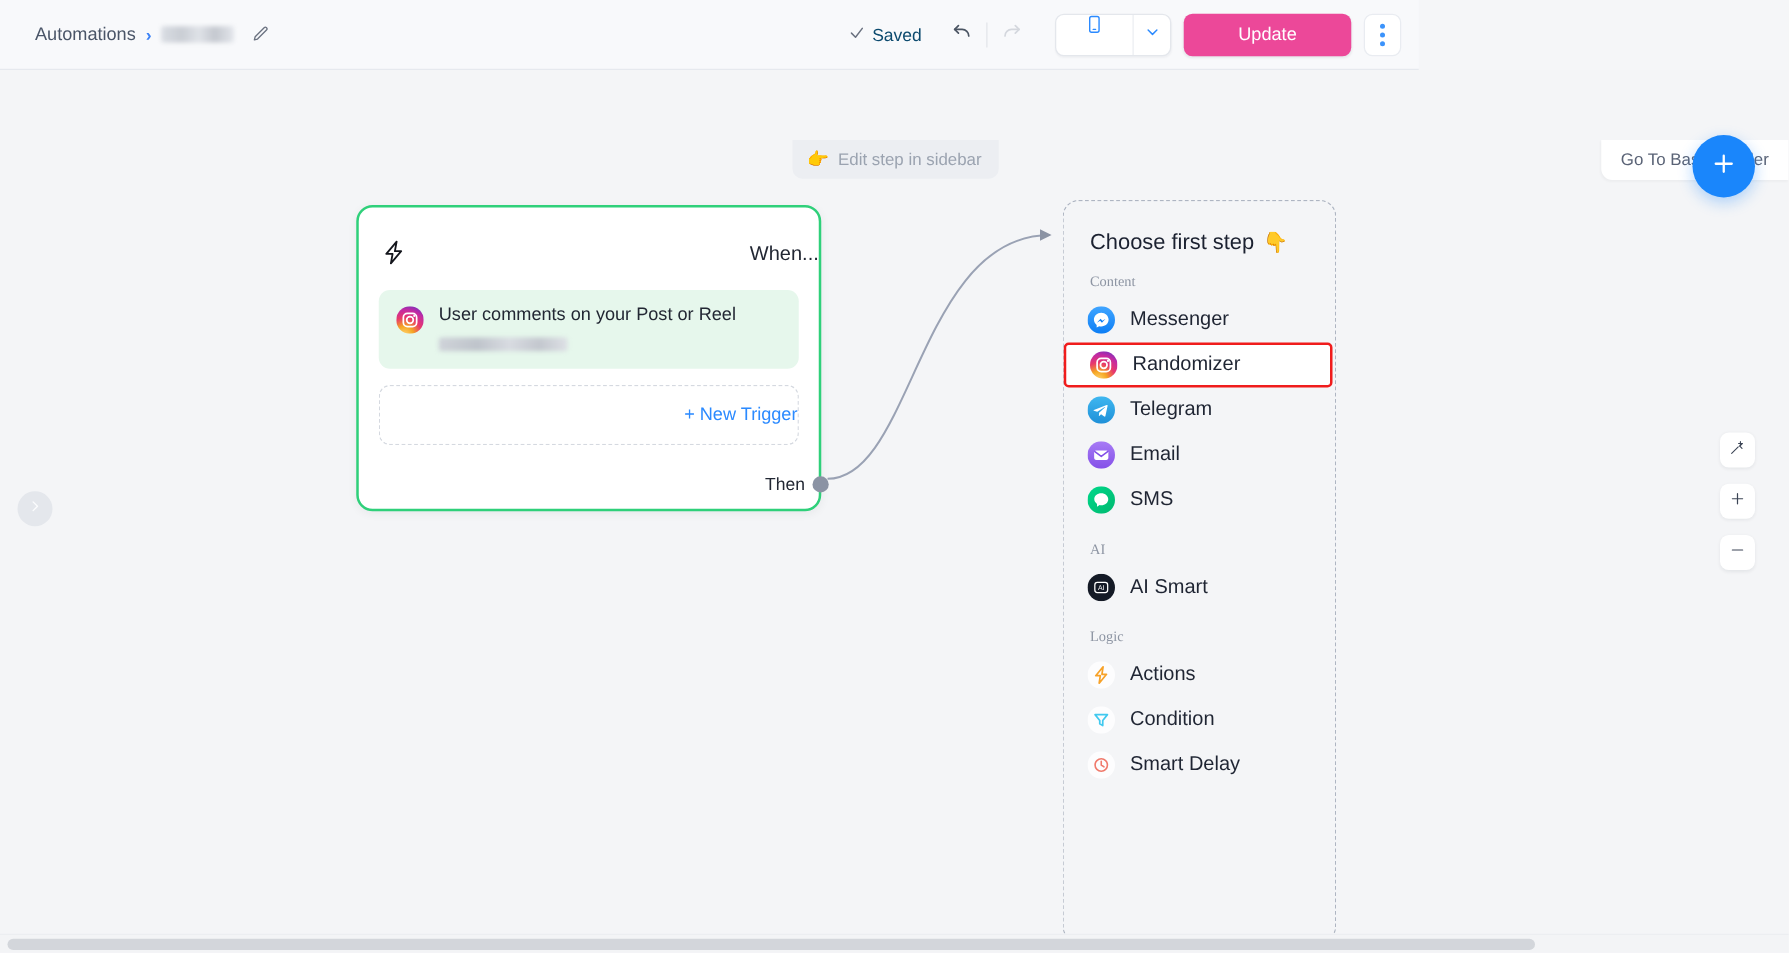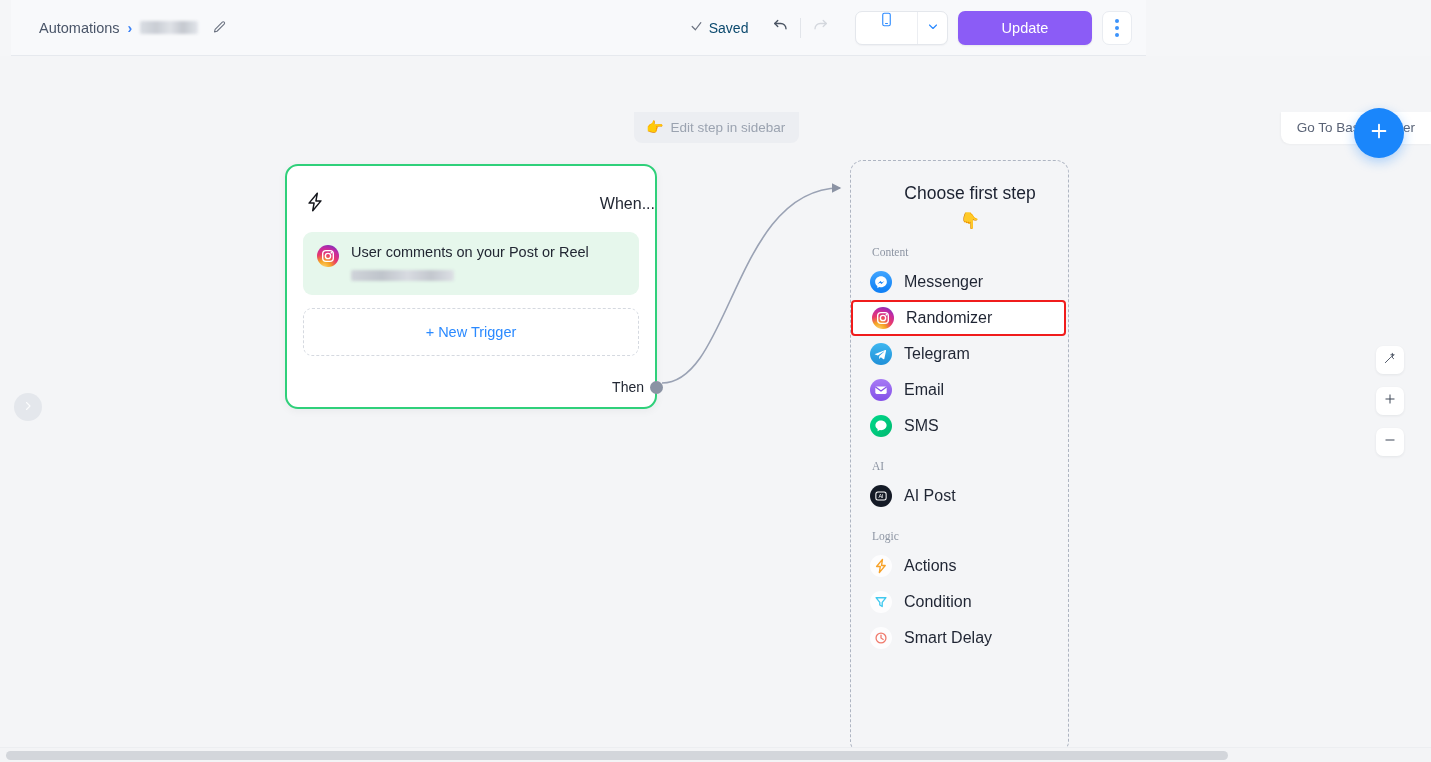--- a/index.html
+++ b/index.html
@@ -6,21 +6,21 @@
   html, body {
     width: 1431px; height: 762px;
     font-family: "Liberation Sans", sans-serif;
     background: #f5f6f8;
     overflow: hidden;
   }
   #app { position: relative; width: 1431px; height: 762px; overflow: hidden; }
 
   
   .topbar {
-    position: absolute; top: 0; left: 11px; width: 1135px; height: 56px;
+    position: absolute; top: 0; left: 0; width: 1135px; height: 56px;
     background: #f8f9fb;
     border-bottom: 1px solid #e6e9ee;
     display: flex; align-items: center;
     z-index: 40;
   }
   .breadcrumb { display: flex; align-items: center; margin-left: 28px; gap: 8px; }
   .bc-root { font-size: 14.5px; color: #4a5568; }
   .bc-sep { font-size: 14px; color: #3b82f6; font-weight: 600; }
   .bc-redact {
     width: 58px; height: 13px; border-radius: 2px;
@@ -57,21 +57,21 @@
   }
   .preview-btn svg { width: 15px; height: 15px; }
   .preview-caret {
     width: 30px; display: flex; align-items: center; justify-content: center;
     border-left: 1px solid #eceef2; cursor: pointer;
   }
   .preview-caret svg { width: 12px; height: 12px; }
 
   .update-btn {
     height: 34px; min-width: 134px; margin-left: 10px;
-    background: #8b5cf6; color: #fff; border-radius: 7px;
+    background: #ec4899; color: #fff; border-radius: 7px;
     display: flex; align-items: center; justify-content: center;
     font-size: 14.5px; cursor: pointer;
     box-shadow: 0 1px 2px rgba(16,24,40,.08);
   }
   .kebab {
     width: 30px; height: 34px; margin-left: 10px;
     background: #fff; border: 1px solid #e9ecf1; border-radius: 7px;
     display: flex; flex-direction: column; align-items: center; justify-content: center; gap: 3px;
     cursor: pointer;
   }
@@ -157,21 +157,21 @@
   .ig-icon { width: 22px; height: 22px; flex: 0 0 22px; margin-top: 1px; }
   .trig-item .txt { font-size: 14.5px; color: #222733; line-height: 1.15; }
   .trig-item .sub-redact {
     margin-top: 9px; width: 103px; height: 11px; border-radius: 2px;
     background: linear-gradient(90deg,#cfd3d9 0%,#bfc4cb 30%,#d8dbe1 55%,#c3c7ce 78%,#dde0e5 100%);
     filter: blur(1.5px);
   }
   .new-trigger {
     margin: 13px 16px 0 16px; height: 48px;
     border: 1.5px dashed #d5d9e0; border-radius: 9px;
-    display: flex; align-items: center; justify-content: center;
+    display: flex; align-items: center; justify-content: flex-end;
     color: #2b8aff; font-size: 14.5px; cursor: pointer;
   }
   .then-row {
     position: absolute; right: 0; bottom: 12px;
     display: flex; align-items: center; gap: 0;
   }
   .then-lbl { font-size: 14px; color: #222733; margin-right: 6px; }
   .then-dot {
     width: 13px; height: 13px; border-radius: 50%; background: #8b93a4;
     margin-right: -8px;
@@ -183,21 +183,21 @@
   
   .step-panel {
     position: absolute; left: 850px; top: 104px;
     width: 219px; height: 594px;
     border: 1.6px dashed #aeb5c2; border-radius: 13px;
     background: transparent;
     padding: 22px 0 0 0;
   }
   .panel-title {
     font-size: 17.5px; color: #1b2130; padding-left: 21px;
-    display: flex; align-items: center; gap: 7px; flex-direction: column;
+    display: flex; align-items: center; gap: 7px;
   }
   .panel-title .emo { font-size: 16px; }
   .section-lbl {
     font-size: 11.5px; color: #8d95a3; padding-left: 21px;
     margin-top: 16px; margin-bottom: 6px; font-family: Liberation Serif, serif;
   }
   .step-item {
     display: flex; align-items: center; gap: 12px;
     height: 36px; padding-left: 19px; cursor: pointer;
     position: relative;
@@ -445,21 +445,21 @@
       <div class="section-lbl">AI</div>
 
       <div class="step-item">
         <span class="si-icon">
           <svg viewBox="0 0 24 24">
             <circle cx="12" cy="12" r="12" fill="#141a26"></circle>
             <rect x="6.4" y="7.6" width="11.2" height="8.8" rx="2.2" fill="none" stroke="#fff" stroke-width="1.1"></rect>
             <text x="12" y="14.6" font-family="Liberation Sans, sans-serif" font-size="6" fill="#fff" text-anchor="middle">AI</text>
           </svg>
         </span>
-        <span class="si-lbl">AI Post</span>
+        <span class="si-lbl">AI Smart</span>
       </div>
 
       <div class="section-lbl">Logic</div>
 
       <div class="step-item">
         <span class="si-icon">
           <svg viewBox="0 0 24 24">
             <circle cx="12" cy="12" r="12" fill="#fdfdfe"></circle>
             <path d="M13.6 4.8 L7.2 12.6 h4 L10.2 19.2 L16.6 11.4 h-4 z" fill="none" stroke="#f7a229" stroke-width="1.5" stroke-linejoin="round"></path>
           </svg>

